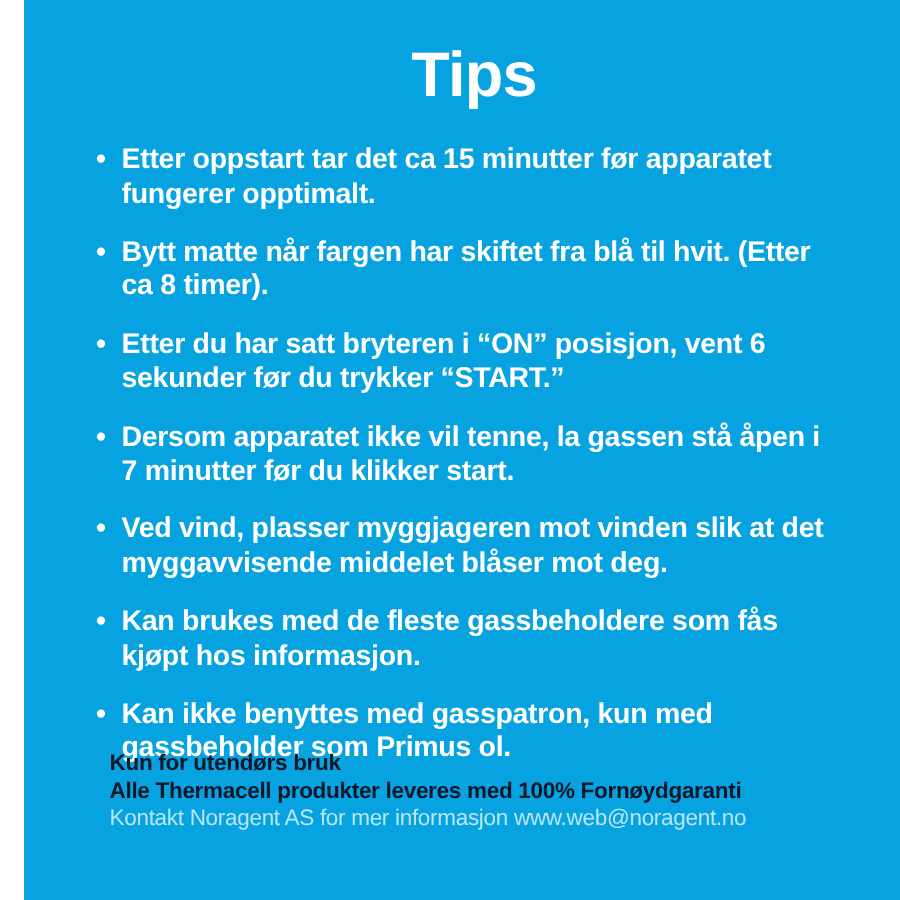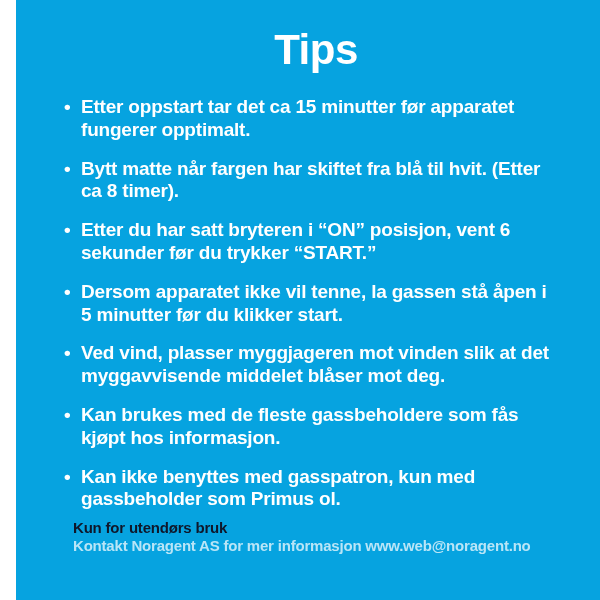--- a/index.html
+++ b/index.html
@@ -55,21 +55,21 @@
     bottom: 44px;
     font-size: 15px;
     line-height: 1.25;
     letter-spacing: -0.2px;
   }
   .footer-line-bold {
     font-weight: bold;
     color: #0f172a;
   }
   .footer-line-light {
-    font-weight: bold;
+    font-weight: normal;
     color: rgba(255, 255, 255, 0.72);
   }
 </style>
 </head>
 <body>
 
 <div class="card">
 
   <h1 class="title">Tips</h1>
 
@@ -81,34 +81,35 @@
     <li>
       <span class="bullet">•</span>
       <span class="tip-text">Bytt matte når fargen har skiftet fra blå til hvit. (Etter ca 8 timer).</span>
     </li>
     <li>
       <span class="bullet">•</span>
       <span class="tip-text">Etter du har satt bryteren i “ON” posisjon, vent 6 sekunder før du trykker “START.”</span>
     </li>
     <li>
       <span class="bullet">•</span>
-      <span class="tip-text">Dersom apparatet ikke vil tenne, la gassen stå åpen i 5 minutter før du klikker start.</span>
+      <span class="tip-text">Dersom apparatet ikke vil tenne, la gassen stå åpen i 7 minutter før du klikker start.</span>
     </li>
     <li>
       <span class="bullet">•</span>
       <span class="tip-text">Ved vind, plasser myggjageren mot vinden slik at det myggavvisende middelet blåser mot deg.</span>
     </li>
     <li>
       <span class="bullet">•</span>
       <span class="tip-text">Kan brukes med de fleste gassbeholdere som fås kjøpt hos informasjon.</span>
     </li>
     <li>
       <span class="bullet">•</span>
       <span class="tip-text">Kan ikke benyttes med gasspatron, kun med gassbeholder som Primus ol.</span>
     </li>
   </ul>
 
   <div class="footer">
     <div class="footer-line-bold">Kun for utendørs bruk</div>
+    <div class="footer-line-bold">Alle Thermacell produkter leveres med 100% Fornøydgaranti</div>
     <div class="footer-line-light">Kontakt Noragent AS for mer informasjon www.web@noragent.no</div>
   </div>
 
 </div>
 
 </body></html>

